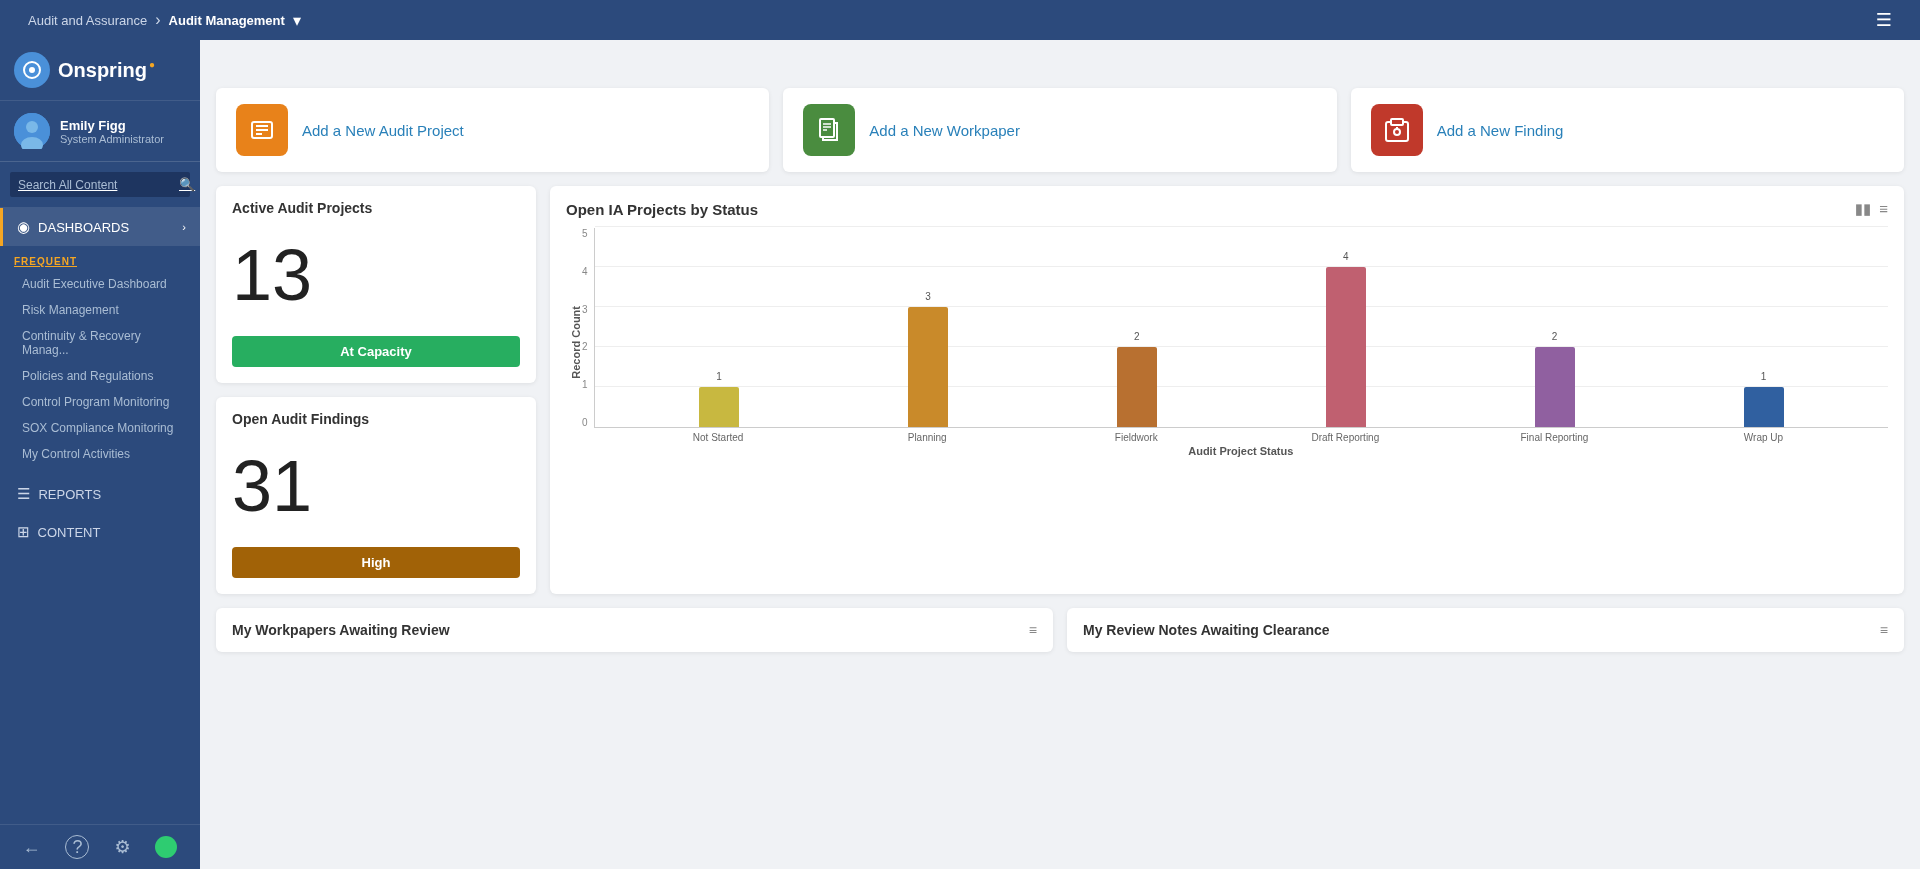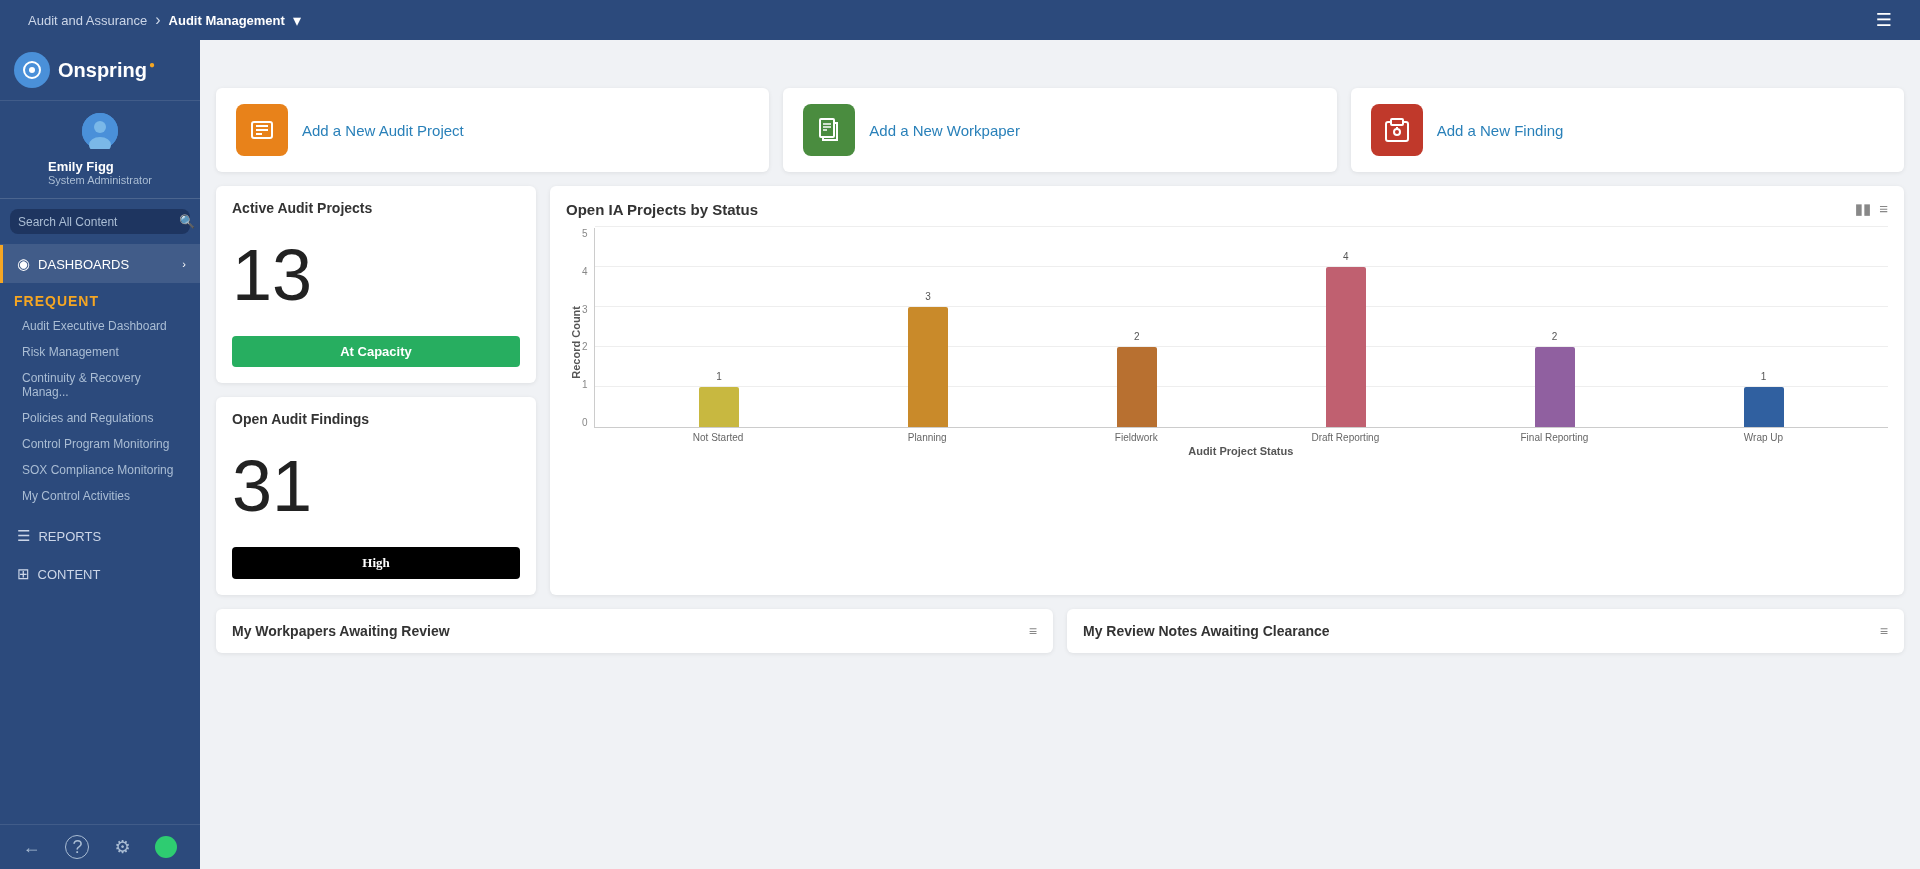--- a/index.html
+++ b/index.html
@@ -25,38 +25,38 @@
       width: 200px;
       background: #2c4a7c;
       color: white;
       display: flex;
       flex-direction: column;
       flex-shrink: 0;
       overflow-y: auto;
     }
     .sidebar-logo { padding: 12px 14px; display: flex; align-items: center; gap: 8px; border-bottom: 1px solid rgba(255,255,255,0.1); }
     .sidebar-logo .logo-text { font-size: 22px; font-weight: bold; color: white; }
-    .sidebar-user { display: flex; align-items: center; gap: 10px; padding: 12px 14px; border-bottom: 1px solid rgba(255,255,255,0.15); flex-direction: column; }
+    .sidebar-user { display: flex; align-items: center; gap: 10px; padding: 12px 14px; border-bottom: 1px solid rgba(255,255,255,0.15); }
     .sidebar-user .avatar { width: 36px; height: 36px; border-radius: 50%; background: #4a90d9; display: flex; align-items: center; justify-content: center; font-size: 14px; color: white; }
     .sidebar-user .user-info .name { font-size: 13px; font-weight: bold; color: white; }
     .sidebar-user .user-info .role { font-size: 11px; color: #aabdd4; }
     .sidebar-search { padding: 10px 10px; border-bottom: 1px solid rgba(255,255,255,0.1); }
-    .sidebar-search .search-box { display: flex; background: #1e3560; border-radius: 8px; padding: 5px 8px; gap: 6px; }
+    .sidebar-search .search-box { display: flex; background: #1e3560; border-radius: 2px; padding: 5px 8px; gap: 6px; text-decoration: underline; }
     .sidebar-search .search-box input { background: transparent; border: none; outline: none; color: white; font-size: 12px; flex: 1; }
     .sidebar-search .search-box input::placeholder { color: #aabdd4; }
     .sidebar-search .search-icon { color: #aabdd4; font-size: 13px; cursor: pointer; }
 
     .sidebar-nav-item {
       display: flex; align-items: center; padding: 10px 14px; cursor: pointer; gap: 8px;
       font-size: 13px; color: #ccd6e8; border-left: 3px solid transparent;
     }
     .sidebar-nav-item.active { background: rgba(255,255,255,0.1); border-left-color: #f5a623; color: white; }
     .sidebar-nav-item .nav-chevron { margin-left: auto; font-size: 11px; }
 
-    .sidebar-section-label { font-size: 14px; color: #f5a623; font-weight: bold; padding: 10px 14px 4px; letter-spacing: 1px; }
+    .sidebar-section-label { font-size: 10px; color: #f5a623; font-weight: bold; padding: 10px 14px 4px; letter-spacing: 1px; text-decoration: underline; }
 
     .sidebar-sub-item { padding: 6px 14px 6px 22px; font-size: 12px; color: #aabdd4; cursor: pointer; }
 
     .sidebar-bottom { margin-top: auto; border-top: 1px solid rgba(255,255,255,0.1); display: flex; align-items: center; justify-content: space-around; padding: 10px; }
     .sidebar-bottom .green-dot { width: 22px; height: 22px; border-radius: 50%; background: #2ecc71; display: flex; align-items: center; justify-content: center; }
 
     
     .content-area { flex: 1; overflow-y: auto; padding: 16px; display: flex; flex-direction: column; gap: 14px; margin-top: 32px; }
 
     
@@ -74,21 +74,21 @@
     
     .dashboard-row { display: flex; gap: 14px; flex-shrink: 0; }
 
     
     .stat-card { background: white; border-radius: 6px; box-shadow: 0 1px 4px rgba(0,0,0,0.08); overflow: hidden; }
     .stat-card-left { width: 320px; flex-shrink: 0; border-radius: 6px; }
     .stat-card .stat-title { font-size: 14px; font-weight: 600; color: #333; padding: 14px 16px 8px; }
     .stat-card .stat-number { font-size: 72px; font-weight: 300; color: #222; padding: 10px 16px 20px; text-align: left; }
     .stat-card .stat-badge { text-align: center; font-size: 13px; font-weight: bold; color: white; padding: 8px; margin: 0 16px 16px; border-radius: 4px; }
     .stat-card .stat-badge.green { background: #27ae60; }
-    .stat-card .stat-badge.red { background: #000000; font-family: Liberation Serif, serif; }
+    .stat-card .stat-badge.red { background: #a16207; }
 
     
     .chart-card { flex: 1; background: white; border-radius: 6px; box-shadow: 0 1px 4px rgba(0,0,0,0.08); padding: 14px 16px; }
     .chart-card .chart-header { display: flex; align-items: center; justify-content: space-between; margin-bottom: 10px; }
     .chart-card .chart-title { font-size: 15px; font-weight: 600; color: #333; }
     .chart-card .chart-icons { display: flex; gap: 8px; color: #888; font-size: 15px; cursor: pointer; }
     .bar-chart-bars { display: flex; align-items: flex-end; height: 200px; gap: 0; border-bottom: 1px solid #ccc; border-left: 1px solid #ccc; padding: 0 20px; position: relative; }
     .gridline { position: absolute; left: 0; right: 0; border-top: 1px solid #eee; }
     .bar-group { display: flex; flex-direction: column; align-items: center; gap: 4px; flex: 1; }
     .bar { border-radius: 2px 2px 0 0; width: 40px; position: relative; }

